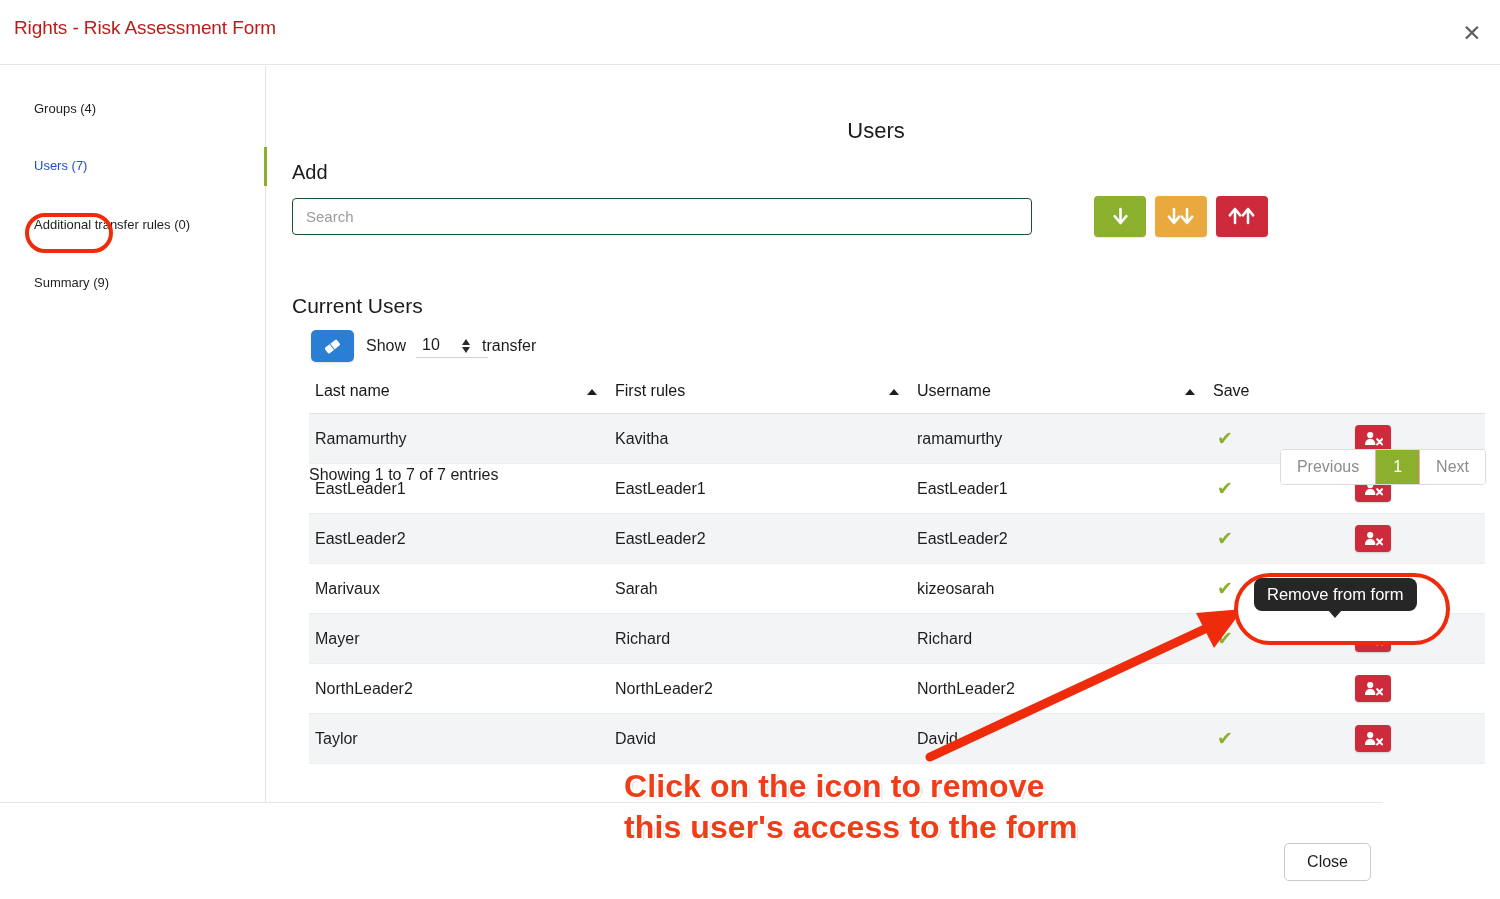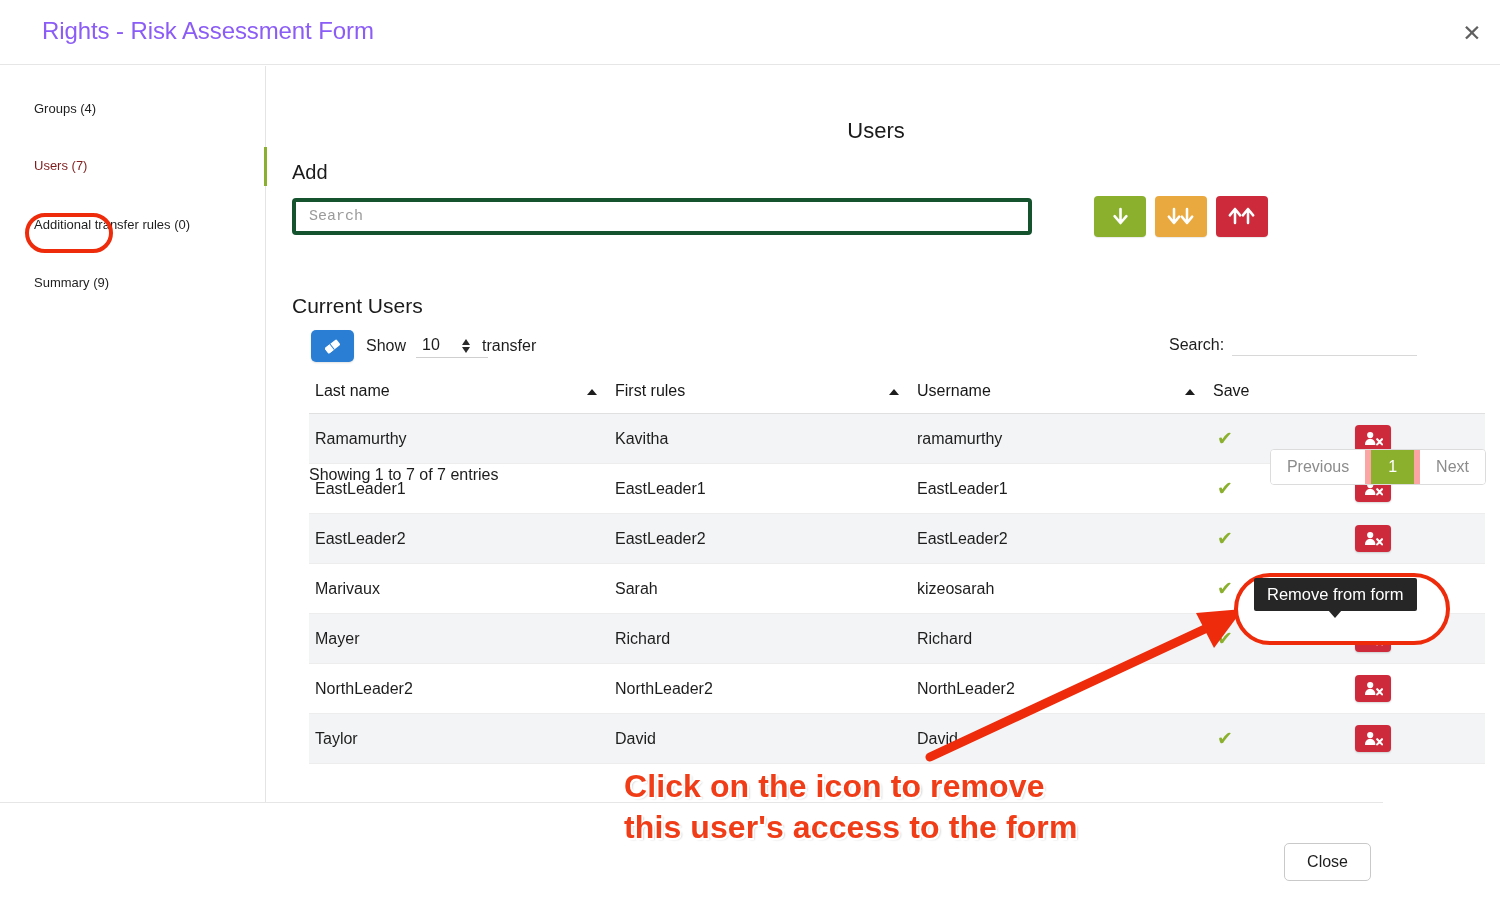--- a/index.html
+++ b/index.html
@@ -15,21 +15,21 @@
   }
 
   
   .modal-header {
     position:absolute; left:0; top:0; width:1500px; height:65px;
     border-bottom:1px solid #e6e6e6;
     background:#fff;
   }
   .modal-title {
     position:absolute; left:14px; top:17px;
-    font-size:24px; font-weight:400; color:#8b5cf6; letter-spacing:-0.1px;margin-left:28px;
+    font-size:19px; font-weight:400; color:#b91c1c; letter-spacing:-0.1px;
   }
   .close-x {
     position:absolute; right:12px; top:17px;
     width:32px; height:32px;
     display:flex; align-items:center; justify-content:center;
     color:#606060; font-size:23px; line-height:1;
     cursor:pointer; background:transparent; border:none;
     font-family:"DejaVu Sans", sans-serif;
   }
 
@@ -44,21 +44,21 @@
   .side-accent {
     position:absolute; left:264px; top:147px; width:3px; height:39px;
     background:#8ab02e;
   }
   .side-item {
     position:absolute; left:34px;
     font-size:13px; color:#1f1f1f; font-weight:400; white-space:nowrap;
     cursor:pointer;
   }
   .side-item.s0 { top:35px; }
-  .side-item.s1 { top:92px; color:#7f1d1d; }
+  .side-item.s1 { top:92px; color:#1d4ed8; }
   .side-item.s2 { top:151px; }
   .side-item.s3 { top:209px; }
 
   
   .ring-users {
     position:absolute; left:25px; top:147px; width:88px; height:40px;
     border:4px solid #ee2b0a; border-radius:22px;
     pointer-events:none;
   }
 
@@ -68,24 +68,24 @@
   .users-heading {
     position:absolute; left:0; top:52px; width:1220px;
     text-align:center; font-size:22px; color:#1b1b1b; font-weight:400;
   }
   .add-heading {
     position:absolute; left:26px; top:95px;
     font-size:20px; color:#1b1b1b; font-weight:400;
   }
   .add-search {
     position:absolute; left:26px; top:132px; width:740px; height:37px;
-    border:4px solid #14532d; border-radius:4px;
+    border:1px solid #14532d; border-radius:4px;
     font-size:15px; color:#222; padding:0 13px;
     background:#fff; outline:none;
-    font-family:Liberation Mono, monospace;
+    font-family:Liberation Sans, sans-serif;
   }
   .add-search::placeholder { color:#9b9b9b; }
 
   .act-btns { position:absolute; left:828px; top:130px; height:41px; display:flex; gap:9px; }
   .act-btn {
     width:52px; height:41px; border:none; border-radius:4px;
     display:flex; align-items:center; justify-content:center;
     cursor:pointer; color:#fff; gap:1px;
     box-shadow:0 1px 1px rgba(0,0,0,.09);
   }
@@ -178,21 +178,21 @@
   .showing-info {
     position:absolute; left:43px; top:400px; font-size:16px; color:#1d1d1d;
   }
   .pager {
     position:absolute; right:14px; top:383px;
     display:flex; border:1px solid #dcdcdc; border-radius:4px; overflow:hidden;
     background:#fff;
   }
   .pager div {
     padding:8px 16px; font-size:16px; color:#8c8c8c; cursor:pointer;
-    border-right:6px solid #fca5a5; background:#fff;
+    border-right:1px solid #fca5a5; background:#fff;
   }
   .pager div:last-child { border-right:none; }
   .pager div.active { background:#8ab02e; color:#fff; font-weight:400; padding:8px 17px; }
 
   
   .modal-footer {
     position:absolute; left:0; top:802px; width:1383px; height:97px;
     border-top:1px solid #e6e6e6; background:#fff;
   }
   .close-btn {
@@ -202,21 +202,21 @@
     font-family:"Liberation Sans", sans-serif;
   }
 
   
   .anno-layer {
     position:absolute; left:0; top:0; width:1500px; height:899px;
     pointer-events:none; z-index:40;
   }
   .tooltip {
     position:absolute; left:1254px; top:578px;
-    background:#262626; color:#fff; border-radius:2px;
+    background:#262626; color:#fff; border-radius:8px;
     padding:7px 13px; font-size:16.5px; white-space:nowrap;
     z-index:45;
   }
   .tooltip:after {
     content:""; position:absolute; left:50%; margin-left:-7px; bottom:-7px;
     width:0; height:0;
     border-left:7px solid transparent; border-right:7px solid transparent;
     border-top:8px solid #262626;
   }
   .ring-remove {
@@ -292,24 +292,20 @@
   <div class="show-entries">
     <span class="show-label">Show</span>
     <input class="entries-num" value="10" style="">
     <span class="spinner">
         <i class="up"></i>
         <i class="dn"></i>
       </span>
     <span class="entries-word">transfer</span>
   </div>
 
-  <div class="search-filter">
-    <span class="lbl">Search:</span>
-    <input style="">
-  </div>
 
   <div class="tbl">
     <table>
       <colgroup>
         <col class="col-last">
           <col class="col-first">
           <col class="col-user">
           <col class="col-save">
           <col class="col-act">
       </colgroup>

